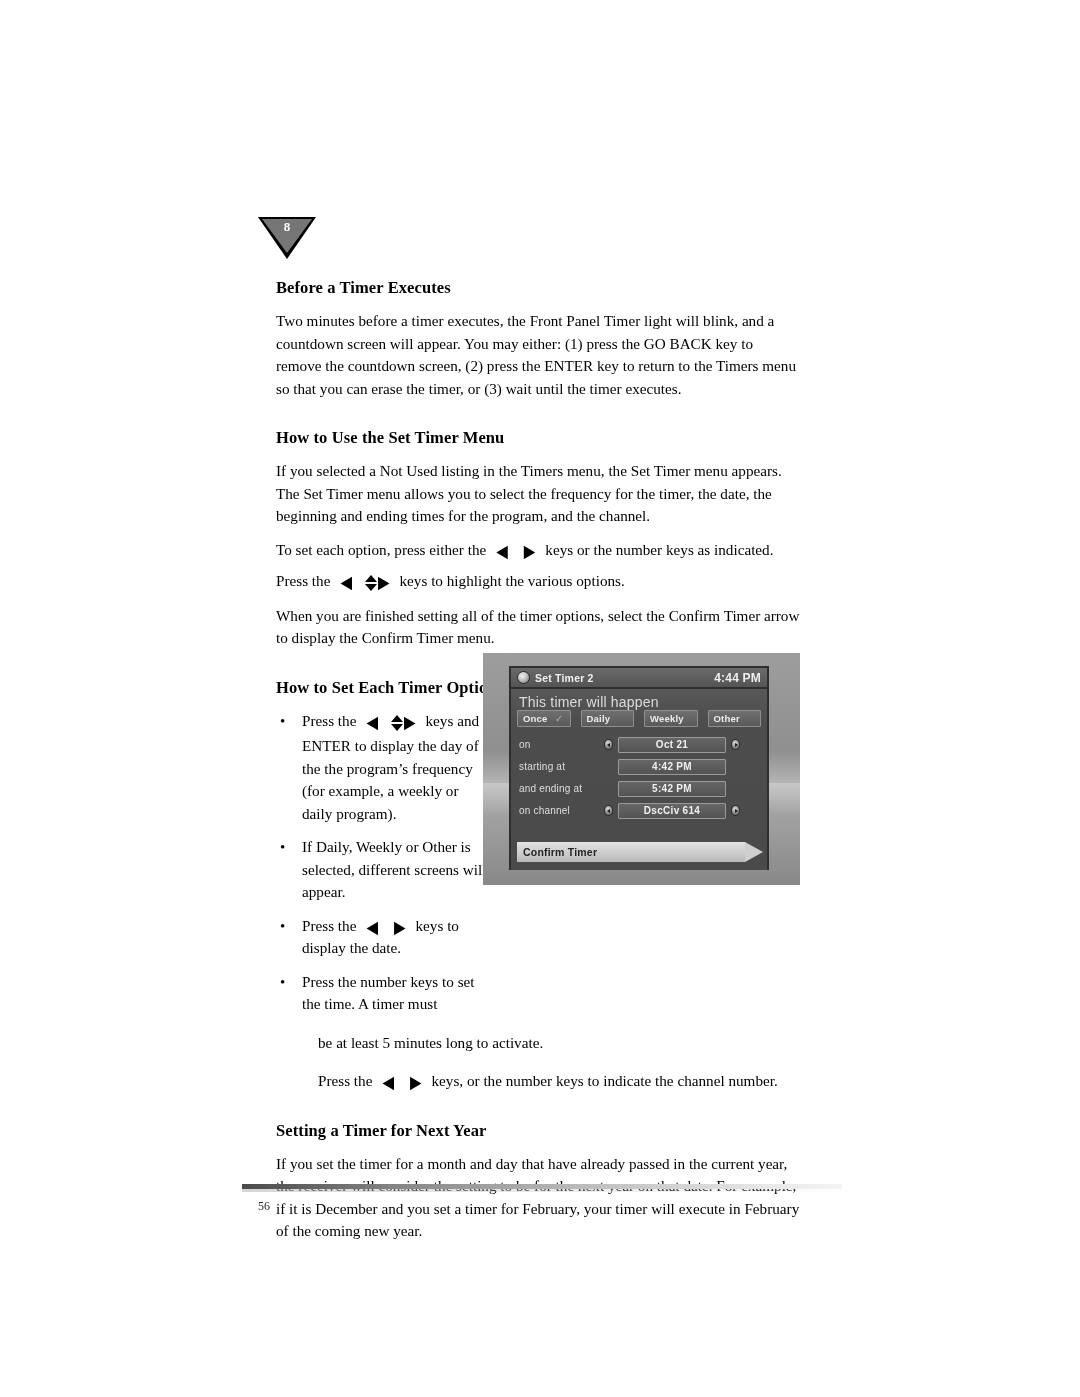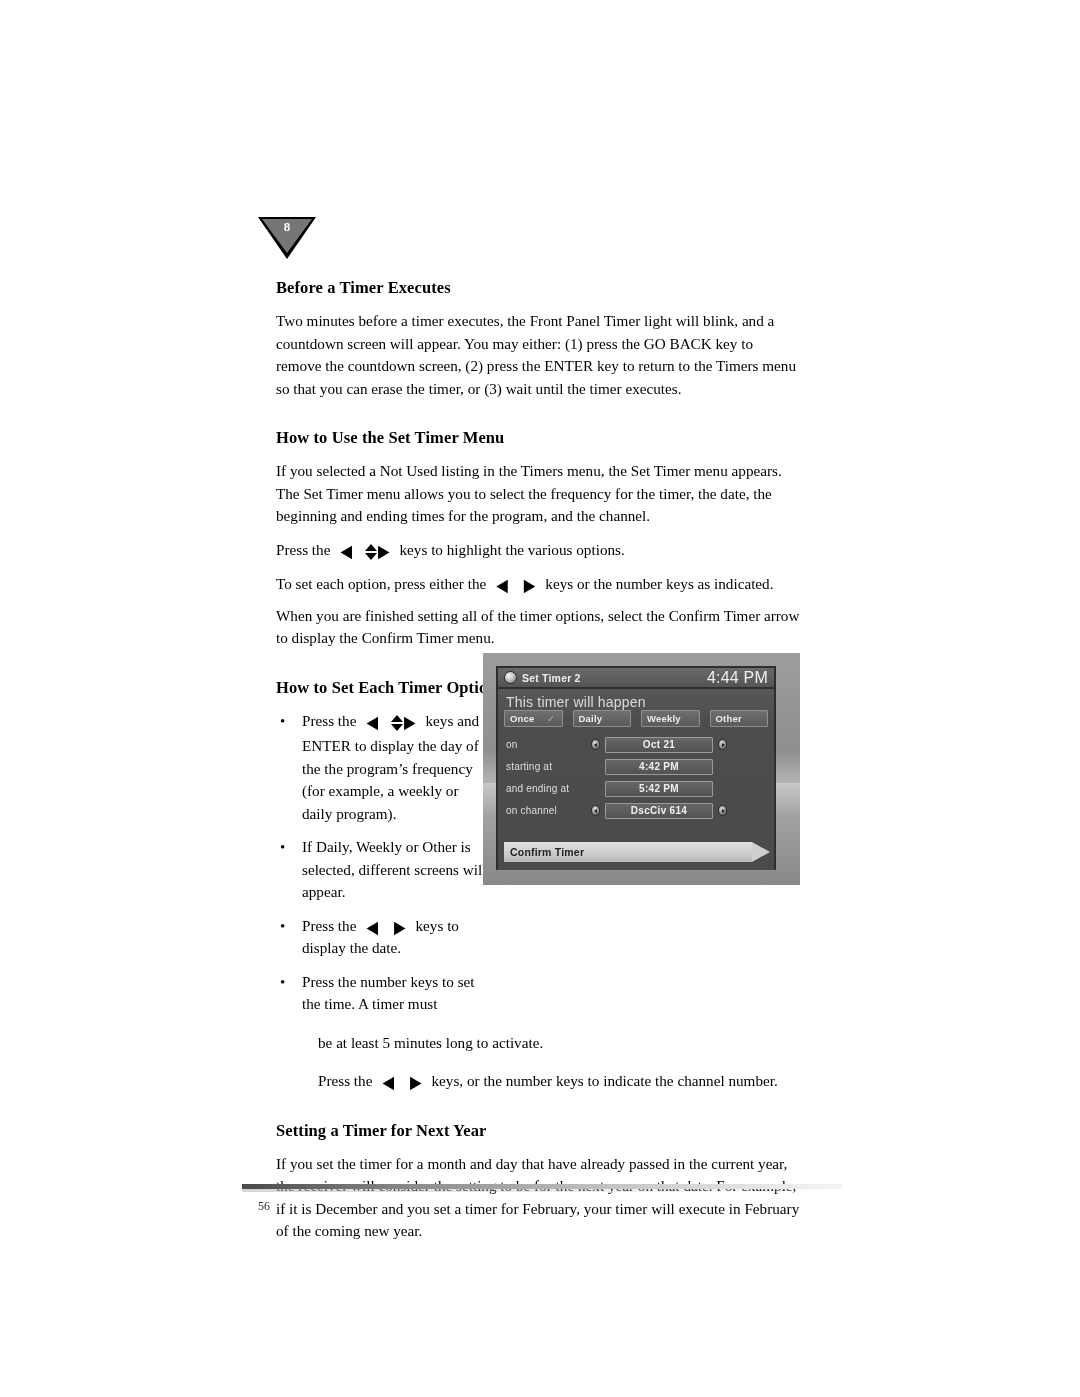--- a/index.html
+++ b/index.html
@@ -157,23 +157,23 @@
     overflow: hidden;
   }
   .tv-figure .bg-band {
     position: absolute;
     left: 0; right: 0;
     top: 130px; height: 34px;
     background: linear-gradient(180deg, rgba(215,215,215,0.55), rgba(150,150,150,0.2));
   }
   .osd {
     position: absolute;
-    left: 13px;
+    left: 26px;
     top: 13px;
-    width: 280px;
+    width: 260px;
     height: 204px;
     background: #4a4a4a;
     border: 2px solid #2e2e2e;
     box-shadow: 0 0 0 1px rgba(255,255,255,0.12) inset;
     box-sizing: border-box;
     font-family: "Liberation Sans", "DejaVu Sans", sans-serif;
     color: #e9e9e9;
   }
   .osd-title {
     position: relative;
@@ -194,22 +194,22 @@
     flex: none;
   }
   .osd-title .t-text {
     font-size: 10.5px;
     font-weight: bold;
     color: #efefef;
     letter-spacing: 0.2px;
   }
   .osd-title .t-time {
     margin-left: auto;
-    font-size: 16px;
-    font-weight: normal;
+    font-size: 12px;
+    font-weight: bold;
     color: #efefef;
     letter-spacing: 0.2px;
   }
   .osd-body {
     position: relative;
     height: calc(100% - 19px);
     background: linear-gradient(180deg, #585858 0%, #4d4d4d 18%, #4a4a4a 100%);
   }
   .osd-prompt {
     position: absolute;
@@ -382,25 +382,25 @@
 
   <div class="content">
 
     <h2 class="section-head">Before a Timer Executes</h2>
     <p class="body">Two minutes before a timer executes, the Front Panel Timer light will blink, and a countdown screen will appear. You may either: (1) press the GO BACK key to remove the countdown screen, (2) press the ENTER key to return to the Timers menu so that you can erase the timer, or (3) wait until the timer executes.</p>
 
     <h2 class="section-head spaced">How to Use the Set Timer Menu</h2>
     <p class="body">If you selected a Not Used listing in the Timers menu, the Set Timer menu appears. The Set Timer menu allows you to select the frequency for the timer, the date, the beginning and ending times for the program, and the channel.</p>
 
     <p class="body tight">
+      <span>To set each option, press either the</span><span class="gap-sm"></span><span class="arrow ar-left">◀</span><span class="gap-md"></span><span class="arrow ar-right">▶</span><span class="gap-sm"></span><span>keys or the number keys as indicated.</span>
+    </p>
+
+    <p class="body tight">
       <span>Press the</span><span class="gap-sm"></span><span class="arrow ar-left">◀</span><span class="gap-sm"></span><span class="ar-ud"></span><span class="gap-sm"></span><span class="arrow ar-right">▶</span><span class="gap-sm"></span><span>keys to highlight the various options.</span>
-    </p>
-
-    <p class="body tight">
-      <span>To set each option, press either the</span><span class="gap-sm"></span><span class="arrow ar-left">◀</span><span class="gap-md"></span><span class="arrow ar-right">▶</span><span class="gap-sm"></span><span>keys or the number keys as indicated.</span>
     </p>
 
     <p class="body">When you are finished setting all of the timer options, select the Confirm Timer arrow to display the Confirm Timer menu.</p>
 
     <h2 class="section-head spaced">How to Set Each Timer Option</h2>
 
     <ul class="bullets">
       <li>
         <span class="bul">•</span>
         <span>Press the</span><span class="gap-sm"></span><span class="arrow ar-left">◀</span><span class="gap-sm"></span><span class="ar-ud"></span><span class="gap-sm"></span><span class="arrow ar-right">▶</span><span class="gap-sm"></span><span>keys and ENTER to display the day of the the program’s frequency (for example, a weekly or daily program).</span>

